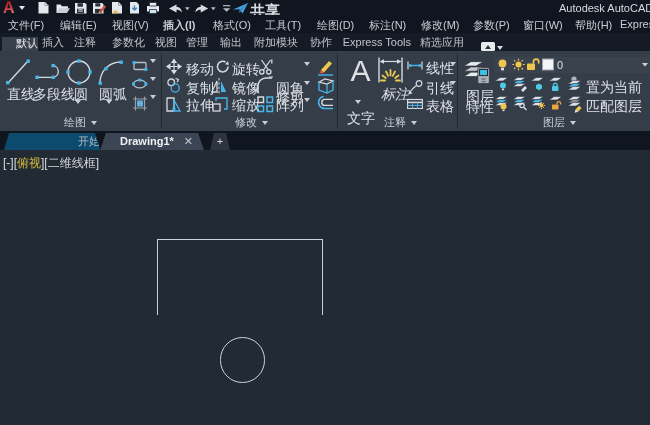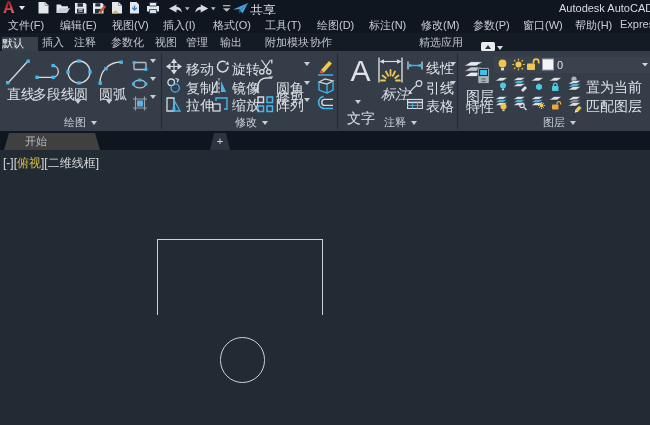--- a/index.html
+++ b/index.html
@@ -7,21 +7,21 @@
     font-family:"Liberation Sans", sans-serif; }
   #app { position:relative; width:650px; height:425px; }
   .abs { position:absolute; }
   
   #titlebar { position:absolute; left:0; top:0; width:650px; height:15px; background:#10161f; }
   #menubar { position:absolute; left:0; top:15px; width:650px; height:18px; background:#10161f;
     color:#c8cdd4; font-size:11px; }
   .menuitem { position:absolute; top:3px; white-space:nowrap; }
   
   #ribbontabs { position:absolute; left:0; top:33px; width:650px; height:18px; background:#151b24; color:#bfc5cc; font-size:11px; }
-  .rtab { position:absolute; top:1px; height:17px; line-height:17px; text-align:left; }
+  .rtab { position:absolute; top:1px; height:17px; line-height:17px; text-align:right; }
   .rtab.active { top:4px; height:14px; line-height:12px; background:#384049; color:#e8ebee; }
   
   #ribbon { position:absolute; left:0; top:51px; width:650px; height:80px; background:#353d49; }
   .vsep { position:absolute; top:2px; width:1px; height:76px; background:#232933; }
   .plabel { position:absolute; bottom:1px; font-size:11px; color:#ccd1d7; white-space:nowrap; }
   .plabel .dn { display:inline-block; width:0; height:0; border-left:3.2px solid transparent; border-right:3.2px solid transparent; border-top:4.2px solid #c9ced5; vertical-align:middle; margin-left:2px; }
   .iconlabel { position:absolute; font-size:14px; color:#dde1e6; white-space:nowrap; }
   .dropdn { position:absolute; width:0; height:0; border-left:3.2px solid transparent; border-right:3.2px solid transparent; border-top:4.2px solid #c9ced5; }
   
   #filetabs { position:absolute; left:0; top:131px; width:650px; height:19px; background:#10161f; }
@@ -76,48 +76,49 @@
       <path d="M149,6.3 h4.6 l-2.3,2.9 z" fill="#b9bec5"></path>
 
       <path d="M172.2,7.5 L164.7,3.6 L164.7,6 C161.7,6 160,7.5 159.3,11.4 C161.7,9.2 163.2,8.7 164.7,8.8 L164.7,11.4 Z" fill="#d7dbe0"></path>
       <path d="M175,6.3 h4.6 l-2.3,2.9 z" fill="#b9bec5"></path>
       <path d="M187,4.7 h7.3" stroke="#b9bec5" stroke-width="1.2"></path>
       <path d="M187,7.2 h7.3 l-3.65,3.6 z" fill="#b9bec5"></path>
 
       <path d="M197,8.5 l15,-6.5 -5.5,10.5 -3,-4.2 z" fill="#4ba3dd"></path>
       <path d="M212,2 l-8.7,7 0.2,3.2 2,-2.9 z" fill="#2f83bd"></path>
     </svg>
-    <div class="abs" style="left:250px;top:2px;font-size:13px;color:#d7dbe0;">共享</div>
+    <div class="abs" style="left:250px;top:2px;font-size:15px;color:#d7dbe0;font-weight:bold;">共享</div>
     <div class="abs" style="left:559px;top:2px;font-size:11px;color:#d7dbe0;white-space:nowrap;">Autodesk AutoCAD</div>
   </div>
   <div id="menubar">
     <div class="menuitem" style="left:8px;">文件(F)</div>
     <div class="menuitem" style="left:60px;">编辑(E)</div>
     <div class="menuitem" style="left:112px;">视图(V)</div>
-    <div class="menuitem" style="left:163px;">插入(I)</div>
+    <div class="menuitem" style="left:163px;font-weight:bold;">插入(I)</div>
     <div class="menuitem" style="left:213px;">格式(O)</div>
     <div class="menuitem" style="left:265px;">工具(T)</div>
     <div class="menuitem" style="left:317px;">绘图(D)</div>
     <div class="menuitem" style="left:369px;">标注(N)</div>
     <div class="menuitem" style="left:421px;">修改(M)</div>
     <div class="menuitem" style="left:473px;">参数(P)</div>
     <div class="menuitem" style="left:523px;">窗口(W)</div>
     <div class="menuitem" style="left:575px;">帮助(H)</div>
     <div class="menuitem" style="left:620px;">Express</div>
   </div>
   <div id="ribbontabs">
     <div class="rtab active" style="left:2px;width:36px;">默认</div>
     <div class="rtab" style="left:42px;width:22px;">插入</div>
     <div class="rtab" style="left:74px;width:22px;">注释</div>
     <div class="rtab" style="left:111px;width:34px;font-family:Liberation Serif, serif;">参数化</div>
     <div class="rtab" style="left:155px;width:22px;">视图</div>
     <div class="rtab" style="left:186px;width:22px;">管理</div>
     <div class="rtab" style="left:220px;width:22px;">输出</div>
-    <div class="rtab" style="left:265px;width:45px;">附加模块</div>
+    <div class="rtab" style="left:253px;width:45px;">附加模块</div>
     <div class="rtab" style="left:310px;width:22px;">协作</div>
+    <div class="rtab" style="left:341px;width:70px;">Express Tools</div>
     <div class="rtab" style="left:419px;width:45px;">精选应用</div>
     <div class="abs" style="left:481px;top:9px;width:14px;height:9px;background:#e9ecef;border-radius:1.5px;">
       <div style="position:absolute;left:3.5px;top:2.5px;width:0;height:0;border-left:3.5px solid transparent;border-right:3.5px solid transparent;border-bottom:4px solid #2c333d;"></div>
     </div>
     <div class="abs" style="left:497px;top:12.5px;width:0;height:0;border-left:3.5px solid transparent;border-right:3.5px solid transparent;border-top:4.5px solid #d7dbe0;"></div>
   </div>
   <div id="ribbon">
     <div class="vsep" style="left:161px;"></div>
     <div class="vsep" style="left:337px;"></div>
     <div class="vsep" style="left:457px;"></div>
@@ -375,21 +376,22 @@
           <path d="M8.5,14.5 l3.5,-3.8 2.6,2.2 -3.5,3.8 z" fill="#f0c64e"></path>
             <path d="M8.5,14.5 l2.6,2.2 -3.4,1 z" fill="#e8ebee"></path>
         </g>
       </g>
     </svg>
     <div class="iconlabel" style="left:586px;top:28px;">置为当前</div>
     <div class="iconlabel" style="left:586px;top:47px;">匹配图层</div>
     <div class="plabel" style="left:543px;">图层 <span class="dn"></span></div>
   </div>
   <div id="filetabs">
-    <div class="ftab" style="left:4px;width:96px;background:#404040;color:#b6bbc2;clip-path:polygon(5px 0,calc(100% - 5px) 0,100% 100%,0 100%);text-align:left;padding-left:21px;">开始</div>
+    <div class="ftab" style="left:4px;width:96px;background:#0c4a6e;color:#b6bbc2;clip-path:polygon(5px 0,calc(100% - 5px) 0,100% 100%,0 100%);text-align:right;padding-left:21px;">开始</div>
+    <div class="ftab" style="left:100px;width:104px;background:#3c4553;color:#eef1f4;font-weight:bold;clip-path:polygon(6px 0,calc(100% - 6px) 0,100% 100%,0 100%);padding-left:9px;">Drawing1*<span style="font-weight:normal;color:#c3c8cf;margin-left:10px;">✕</span></div>
     <div class="ftab" style="left:210px;width:20px;background:#2d343f;color:#cfd4da;clip-path:polygon(4px 0,calc(100% - 4px) 0,100% 100%,0 100%);">+</div>
   </div>
   <div id="canvas">
     <div id="vplabel">[-][<span class="y">俯视</span>][二维线框]</div>
     <div id="rect1"></div>
     <div id="circ1"></div>
   </div>
 </div>
 
 </body></html>

